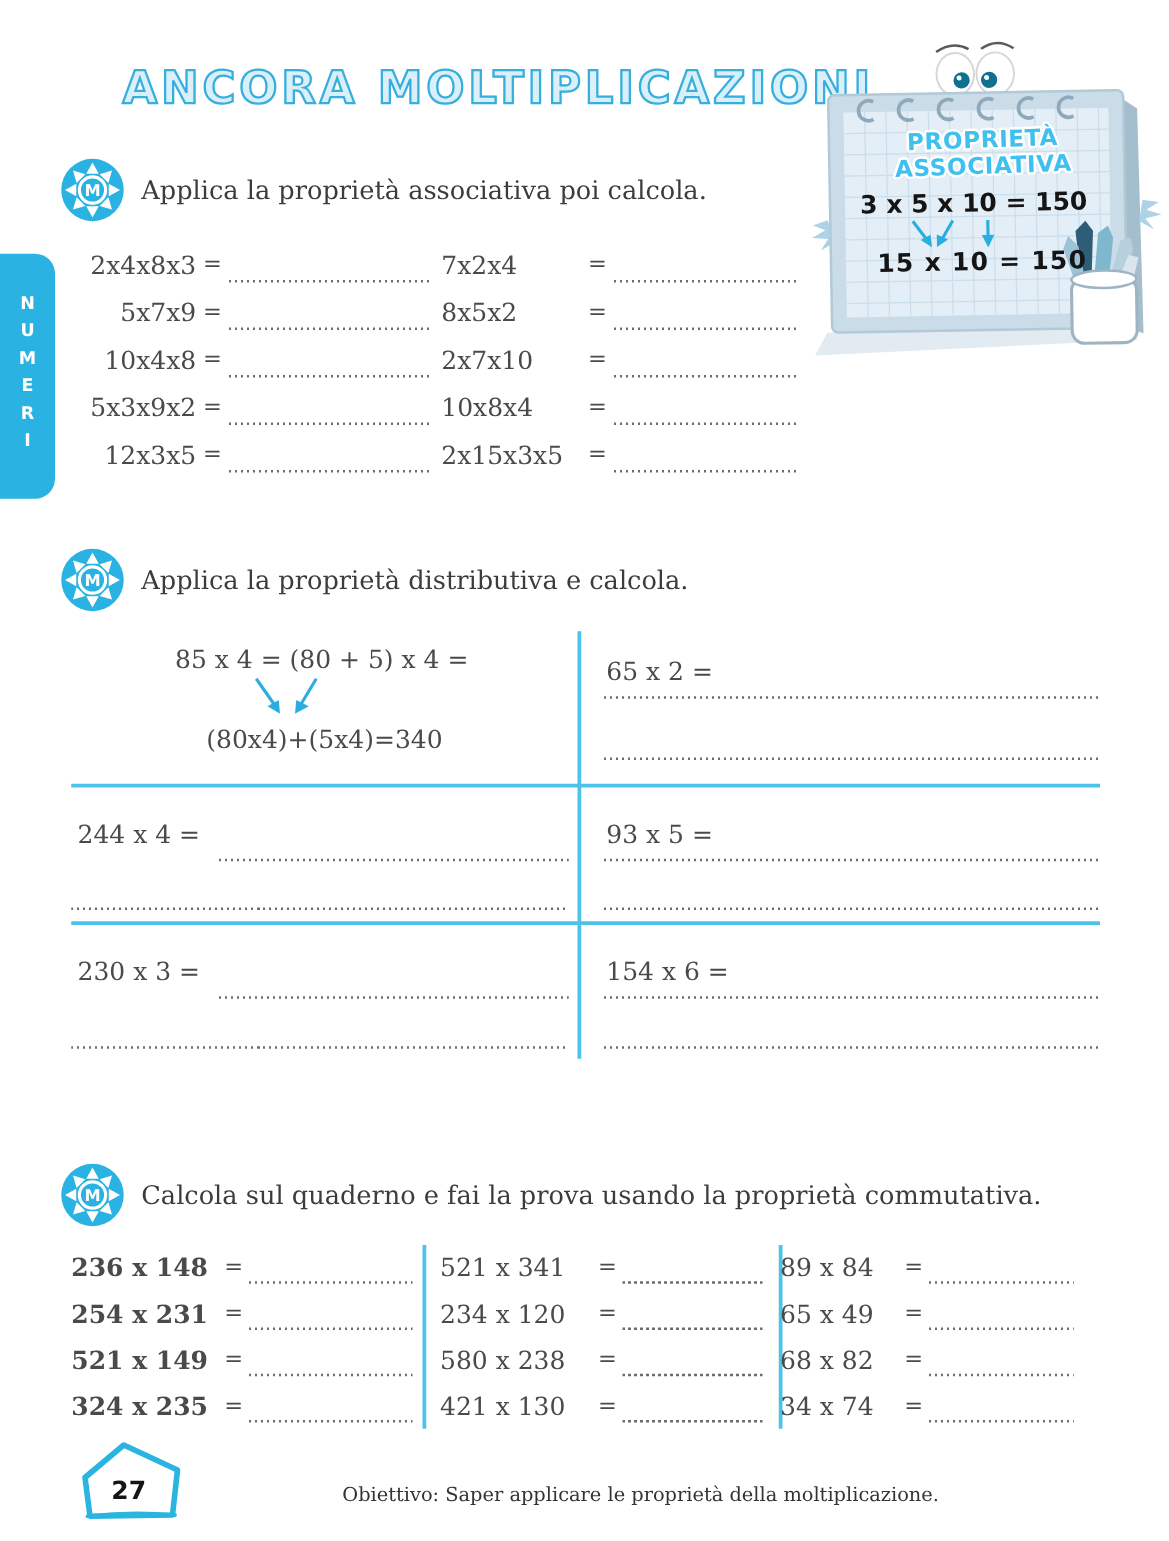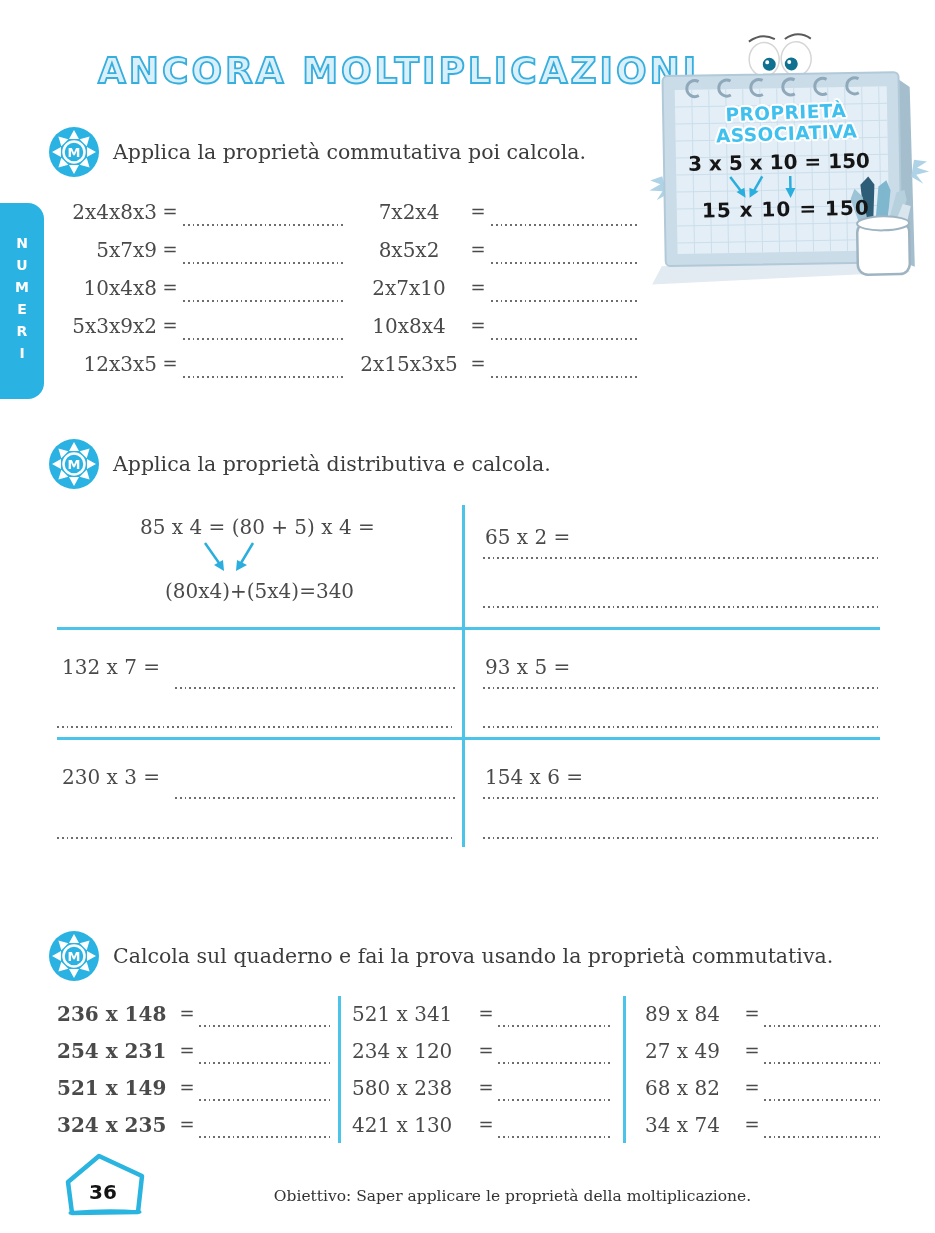--- a/index.html
+++ b/index.html
@@ -26,42 +26,42 @@
   .dotline{height:2px;background:repeating-linear-gradient(90deg,#6d6d6d 0 1.8px,transparent 1.8px 4.8px);}
 
   
   .ex1-rows{position:absolute;left:55px;top:191px;width:592px;}
   .ex1-row{display:flex;align-items:flex-end;height:38px;}
   .lab{font-family:"DejaVu Serif",serif;font-size:20px;color:#4a4a4a;line-height:1.05;margin-bottom:6px;white-space:nowrap;}
   .eq{font-family:"DejaVu Serif",serif;font-size:18px;color:#4a4a4a;width:26px;text-align:center;margin-bottom:7px;}
   .l1{width:102px;text-align:right;}
   .d1{width:162px;margin-bottom:3px;}
   .spc{width:8px;}
-  .l2{width:112px;text-align:center;}
+  .l2{width:112px;text-align:left;}
   .d2{width:149px;margin-bottom:3px;}
 
   
   .ex2-grid{position:absolute;left:57px;top:505px;width:823px;height:346px;text-align:right;}
   .vline{position:absolute;width:2.5px;background:#4cc3e8;}
   .hline{position:absolute;height:2.5px;background:#4cc3e8;left:0;width:823px;}
   .ex2-grid .vline{left:405px;top:0;height:342px;}
   #h1{top:122px;} #h2{top:232px;}
   .ex2-lab{position:absolute;font-family:"DejaVu Serif",serif;font-size:20px;color:#4a4a4a;white-space:nowrap;}
   .ex2-dot{position:absolute;}
   .ex-example{position:absolute;left:0;top:0;width:405px;height:120px;}
   .ex-line1{position:absolute;left:83px;top:10px;font-family:"DejaVu Serif",serif;font-size:20px;color:#4a4a4a;white-space:nowrap;}
   .ex-line2{position:absolute;left:108px;top:74px;font-family:"DejaVu Serif",serif;font-size:20px;color:#4a4a4a;white-space:nowrap;}
   .ex-arrows{position:absolute;left:140px;top:36px;}
 
   
   .ex3-grid{position:absolute;left:57px;top:993px;width:823px;height:160px;}
   .ex3-grid .vline{top:3px;height:147px;}
   #d1{left:281px;} #d2{left:566px;}
   .ex3-col{position:absolute;top:0;}
-  #col1{left:0;width:273px;} #col2{left:295px;width:258px;} #col3{left:588px;width:235px;}
+  #col1{left:0;width:273px;} #col2{left:295px;width:258px;} #col3{left:567px;width:235px;}
   .ex3-row{display:flex;align-items:flex-end;height:37px;}
   .ex3-row .lab{margin-bottom:5px;}
   .ex3-row .eq{margin-bottom:6px;width:24px;}
   #col1 .lab{width:118px;font-weight:bold;} #col2 .lab{width:122px;} #col3 .lab{width:95px;}
   .ex3-row .dotline{flex:1;margin-bottom:3px;}
 
   
   .board{position:absolute;left:648px;top:28px;width:282px;height:270px;transform:rotate(-1deg);}
   .board svg{position:absolute;left:0;top:0;}
   .callout-title{position:absolute;left:20px;right:24px;top:74px;text-align:center;transform:rotate(-1deg);}
@@ -163,21 +163,21 @@
         <polygon points="21,39 31,39 26,48"></polygon>
           <polygon points="13.3,31.7 20.3,38.7 10.4,41.6"></polygon>
         <polygon points="13,21 13,31 4,26"></polygon>
           <polygon points="13.3,20.3 20.3,13.3 10.4,10.4"></polygon>
         <polygon points="21,13 31,13 26,4"></polygon>
           <polygon points="31.7,13.3 38.7,20.3 41.6,10.4"></polygon>
       </g>
       <circle cx="26" cy="26" r="10.5" fill="#29b2e2" stroke="#ffffff" stroke-width="2.5"></circle>
       <text x="26" y="31" text-anchor="middle" font-size="13" font-weight="bold" fill="#ffffff" font-family="DejaVu Sans, sans-serif">M</text>
     </svg>
-    <span class="instruction">Applica la proprietà commutativa poi calcola.</span>
+    <span class="instruction">Applica la proprietà associativa poi calcola.</span>
   </div>
 
   <div class="ex1-rows">
     <div class="ex1-row">
       <span class="lab l1">2x4x8x3</span>
         <span class="eq">=</span>
         <span class="dotline d1"></span>
         <span class="spc"></span>
       <span class="lab l2">7x2x4</span>
         <span class="eq">=</span>
@@ -255,21 +255,21 @@
             <polygon points="39,30 40,19 50,24" stroke="none"></polygon>
         </g>
       </svg>
       <div class="ex-line2">(80x4)+(5x4)=340</div>
     </div>
 
     <div class="ex2-lab" style="left:428px;top:20px;">65 x 2 =</div>
     <div class="ex2-dot dotline" style="left:426px;top:52px;width:397px;"></div>
     <div class="ex2-dot dotline" style="left:426px;top:101px;width:397px;"></div>
 
-    <div class="ex2-lab" style="left:5px;top:150px;">132 x 7 =</div>
+    <div class="ex2-lab" style="left:5px;top:150px;">244 x 4 =</div>
     <div class="ex2-dot dotline" style="left:118px;top:182px;width:280px;"></div>
     <div class="ex2-dot dotline" style="left:0;top:221px;width:398px;"></div>
 
     <div class="ex2-lab" style="left:428px;top:150px;">93 x 5 =</div>
     <div class="ex2-dot dotline" style="left:426px;top:182px;width:397px;"></div>
     <div class="ex2-dot dotline" style="left:426px;top:221px;width:397px;"></div>
 
     <div class="ex2-lab" style="left:5px;top:260px;">230 x 3 =</div>
     <div class="ex2-dot dotline" style="left:118px;top:292px;width:280px;"></div>
     <div class="ex2-dot dotline" style="left:0;top:332px;width:398px;"></div>
@@ -348,21 +348,21 @@
         </div>
     </div>
 
     <div class="ex3-col" id="col3">
       <div class="ex3-row">
           <span class="lab">89 x 84</span>
           <span class="eq">=</span>
           <span class="dotline"></span>
         </div>
       <div class="ex3-row">
-          <span class="lab">27 x 49</span>
+          <span class="lab">65 x 49</span>
           <span class="eq">=</span>
           <span class="dotline"></span>
         </div>
       <div class="ex3-row">
           <span class="lab">68 x 82</span>
           <span class="eq">=</span>
           <span class="dotline"></span>
         </div>
       <div class="ex3-row">
           <span class="lab">34 x 74</span>
@@ -370,18 +370,18 @@
           <span class="dotline"></span>
         </div>
     </div>
   </div>
 
   <div class="house">
     <svg width="108" height="74" viewBox="0 0 108 74">
       <path d="M13,32 L44,6 L87,26 L83,62 L17,63 Z" fill="none" stroke="#2ab4e0" stroke-width="4.5" stroke-linejoin="round" stroke-linecap="round"></path>
       <path d="M15,63 Q50,59 85,62" fill="none" stroke="#2ab4e0" stroke-width="3" stroke-linecap="round"></path>
     </svg>
-    <div class="num">36</div>
+    <div class="num">27</div>
   </div>
 
   <div class="objective">Obiettivo: Saper applicare le proprietà della moltiplicazione.</div>
 
 </div>
 
 </body></html>

